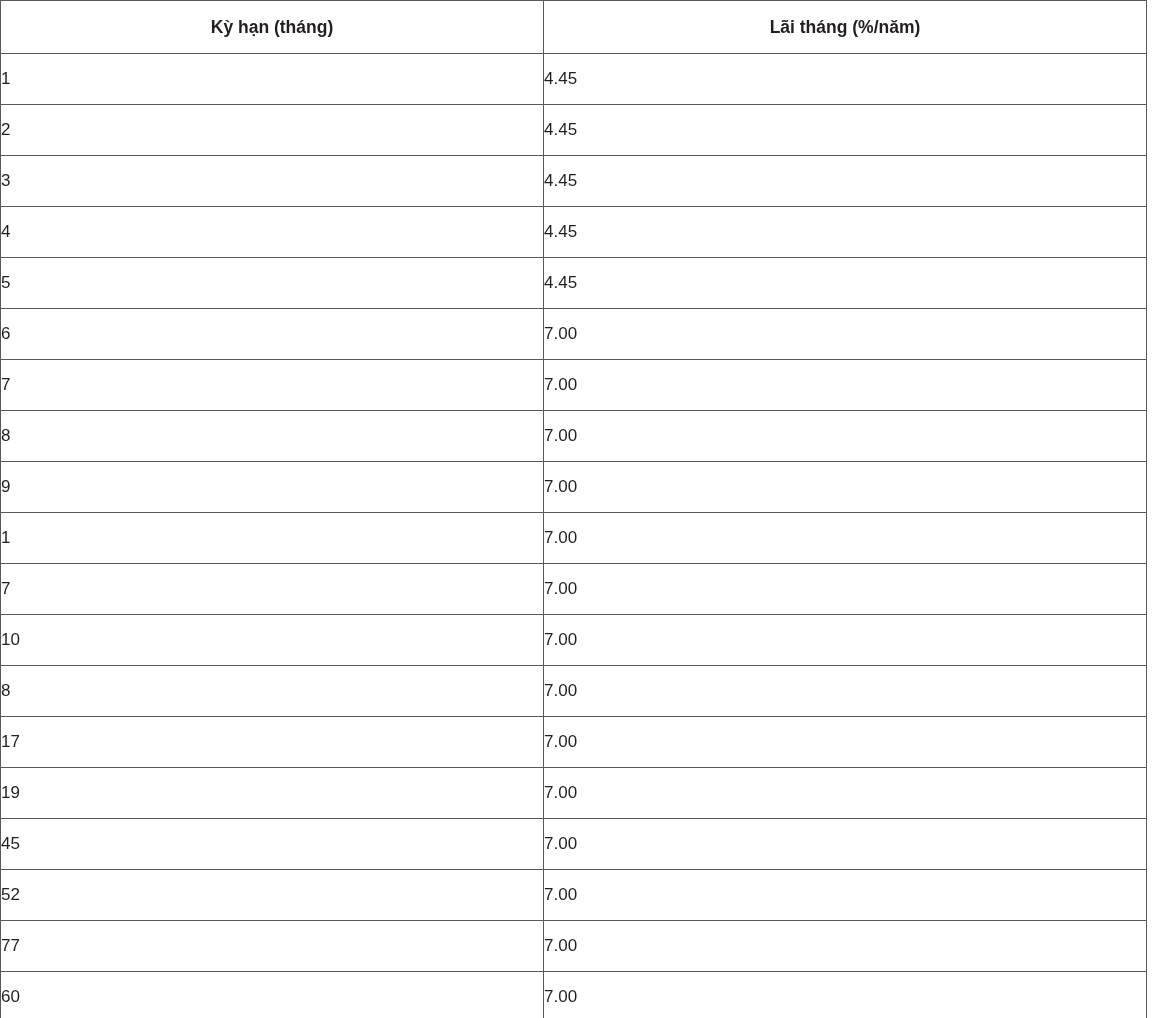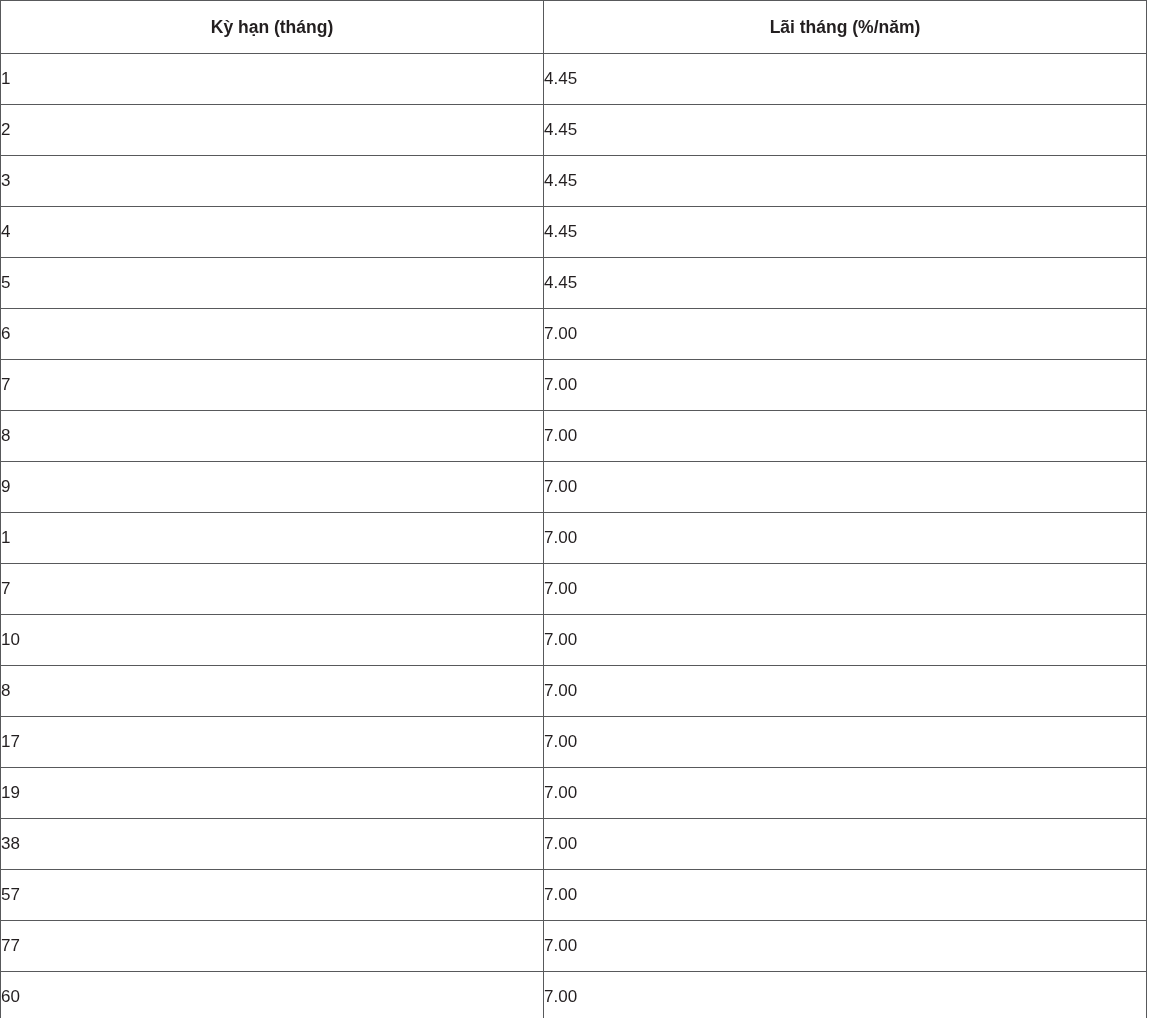--- a/index.html
+++ b/index.html
@@ -118,25 +118,25 @@
       </tr>
       <tr>
         <td>17</td>
         <td>7.00</td>
       </tr>
       <tr>
         <td>19</td>
         <td>7.00</td>
       </tr>
       <tr>
-        <td>38</td>
+        <td>45</td>
         <td>7.00</td>
       </tr>
       <tr>
-        <td>57</td>
+        <td>52</td>
         <td>7.00</td>
       </tr>
       <tr>
         <td>77</td>
         <td>7.00</td>
       </tr>
       <tr>
         <td>60</td>
         <td>7.00</td>
       </tr>

